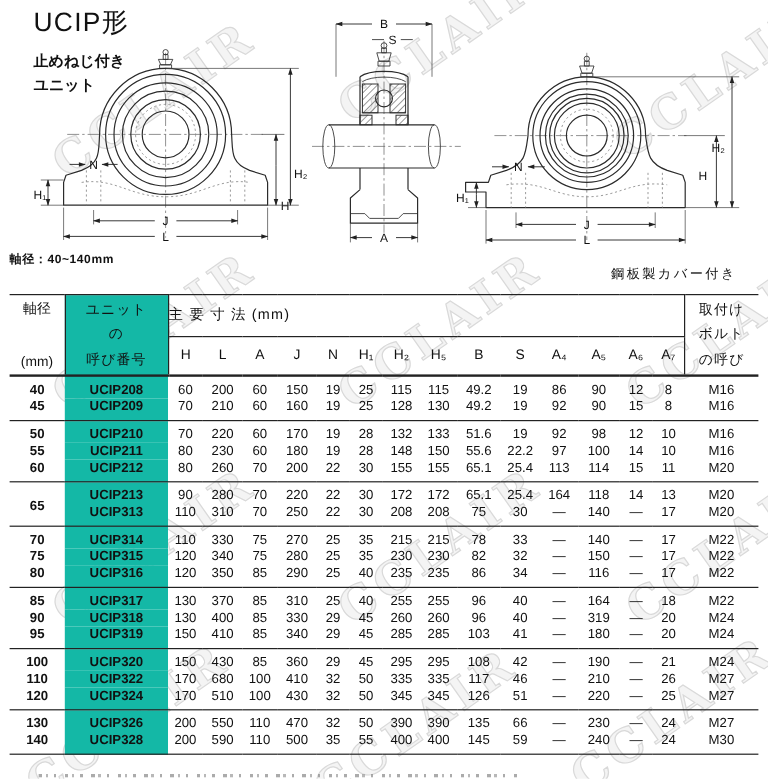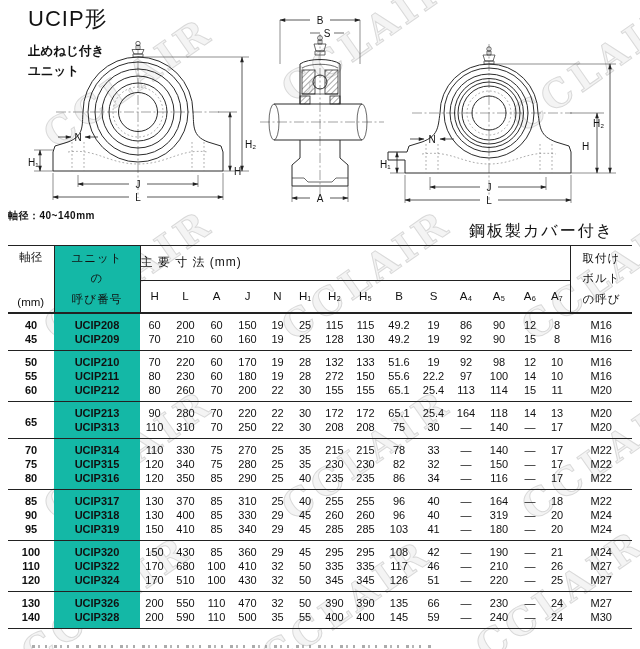--- a/index.html
+++ b/index.html
@@ -5,21 +5,21 @@
   html,body{margin:0;padding:0;}
   body{
     width:640px;height:649px;background:#ffffff;color:#111;
     font-family:"Liberation Sans","DejaVu Sans",sans-serif;
     position:relative;overflow:hidden;
   }
   .abs{position:absolute;}
   .page-title{left:28px;top:4px;font-size:22px;font-weight:normal;letter-spacing:1px;}
   .bore-note{left:28px;top:41px;font-size:12.5px;line-height:20px;font-weight:bold;}
   .shaft-range{left:8px;top:209px;font-size:10px;font-weight:bold;letter-spacing:0.5px;}
-  .cover-note{right:26px;top:221px;font-size:16px;letter-spacing:2px;}
+  .cover-note{right:26px;top:221px;font-size:11px;letter-spacing:2px;}
 
   .watermark{
     position:absolute;font-family:"DejaVu Serif",serif;font-size:38px;font-weight:bold;
     letter-spacing:5px;color:rgba(0,0,0,0.045);-webkit-text-stroke:1px #d9d9d9;
     transform:rotate(-35deg);pointer-events:none;white-space:nowrap;z-index:0;
   }
 
   svg{position:absolute;z-index:1;}
   .oline{fill:none;stroke:#2b2b2b;stroke-width:1;stroke-linejoin:round;}
   .thin{fill:none;stroke:#2b2b2b;stroke-width:0.7;}
@@ -334,21 +334,21 @@
           </tr>
           <tr>
             <td class="shaft">55</td>
             <td class="unit col-unit-bg">UCIP211</td>
             <td class="num">80</td>
             <td class="num">230</td>
             <td class="num">60</td>
             <td class="num">180</td>
             <td class="num">19</td>
             <td class="num">28</td>
-            <td class="num">272</td>
+            <td class="num">148</td>
             <td class="num">150</td>
             <td class="num">55.6</td>
             <td class="num">22.2</td>
             <td class="num">97</td>
             <td class="num">100</td>
             <td class="num">14</td>
             <td class="num">10</td>
             <td class="bolt">M16</td>
           </tr>
           <tr>

